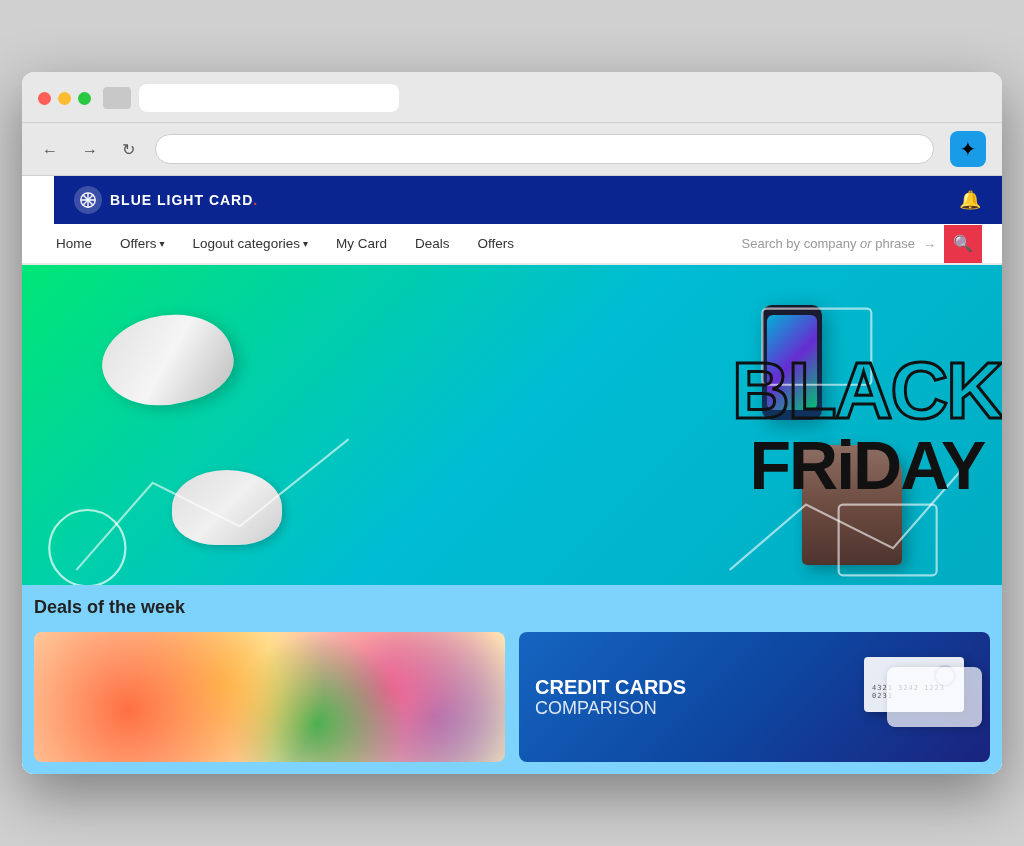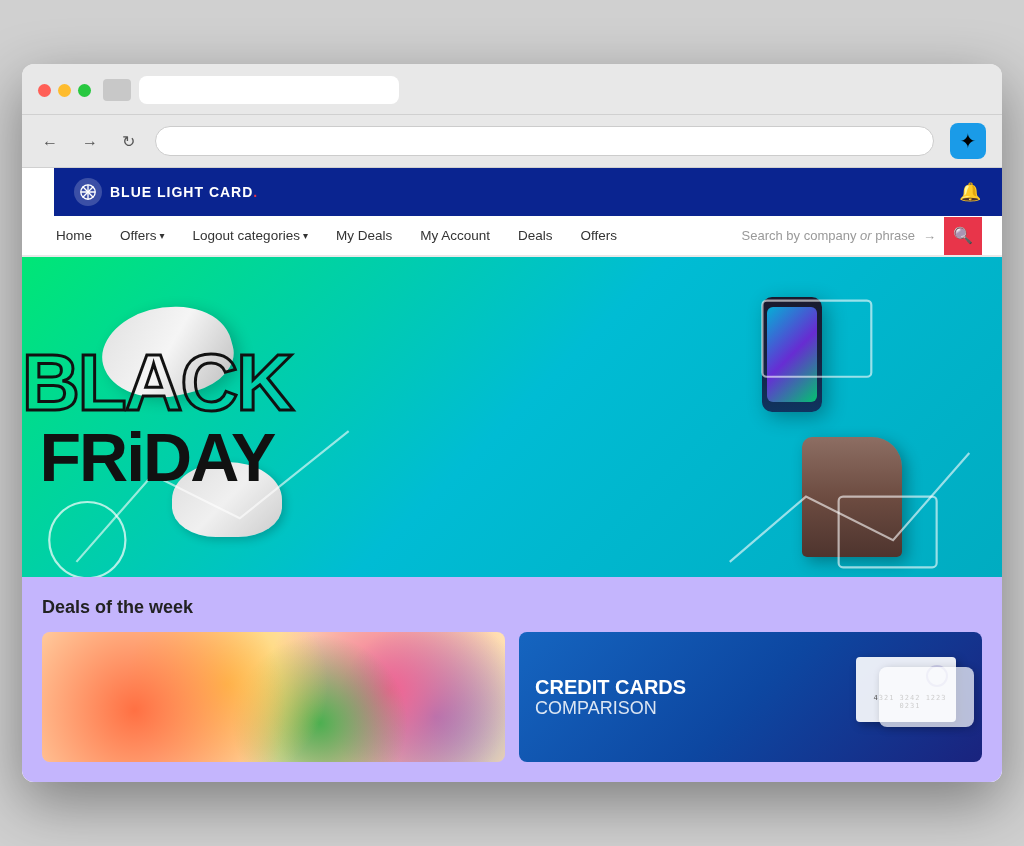--- a/index.html
+++ b/index.html
@@ -210,21 +210,21 @@
 
     
     .hero-banner {
       margin: 0;
       height: 320px;
       background: linear-gradient(135deg, #00e676 0%, #00bcd4 50%, #00acc1 100%);
       position: relative;
       overflow: hidden;
       display: flex;
       align-items: center;
-      justify-content: flex-start;
+      justify-content: flex-end;
     }
     .hero-text-container {
       text-align: center;
       position: relative;
       z-index: 2;
     }
     .black-text {
       font-size: 80px;
       font-weight: 900;
       color: #111;
@@ -301,22 +301,22 @@
     }
     
     .hero-wire {
       position: absolute;
       inset: 0;
       pointer-events: none;
     }
 
     
     .deals-section {
-      padding: 20px;
-      background: #c4b5fd;
+      padding: 12px;
+      background: #7dd3fc;
     }
     .deals-title {
       font-size: 18px;
       font-weight: 700;
       color: #222;
       margin-bottom: 14px;
     }
     .deals-grid {
       display: grid;
       grid-template-columns: 1fr 1fr;
@@ -356,26 +356,25 @@
       color: rgba(255,255,255,0.85);
       text-transform: uppercase;
     }
     .credit-cards-visual {
       flex: 1;
       display: flex;
       justify-content: flex-end;
     }
     .card-visual {
       width: 100px;
-      height: 65px;
+      height: 55px;
       border-radius: 4px;
       background: rgba(255,255,255,0.9);
       box-shadow: 3px 3px 10px rgba(0,0,0,0.3);
       position: relative;
-      text-align: center;
     }
     .card-visual::before {
       content: '';
       position: absolute;
       top: 8px; right: 8px;
       width: 18px; height: 18px;
       border: 2px solid rgba(180,180,220,0.6);
       border-radius: 50%;
     }
     .card-visual-2 {
@@ -462,22 +461,21 @@
       <div class="nav-links">
         <a class="nav-link">Home</a>
         <a class="nav-link nav-link-dropdown">
           <span>Offers</span>
           <span class="chevron">▾</span>
         </a>
         <a class="nav-link nav-link-dropdown">
           <span>Logout categories</span>
           <span class="chevron">▾</span>
         </a>
-        <a class="nav-link">My Deals</a>
-        <a class="nav-link">My Account</a>
+        <a class="nav-link">My Card</a>
         <a class="nav-link">Deals</a>
         <a class="nav-link">Offers</a>
       </div>
       <div class="search-area">
         <span class="search-text">
           Search by company <em>or</em> phrase
         </span>
         <span class="search-arrow">→</span>
         <div class="search-btn">
           <span>🔍</span>

